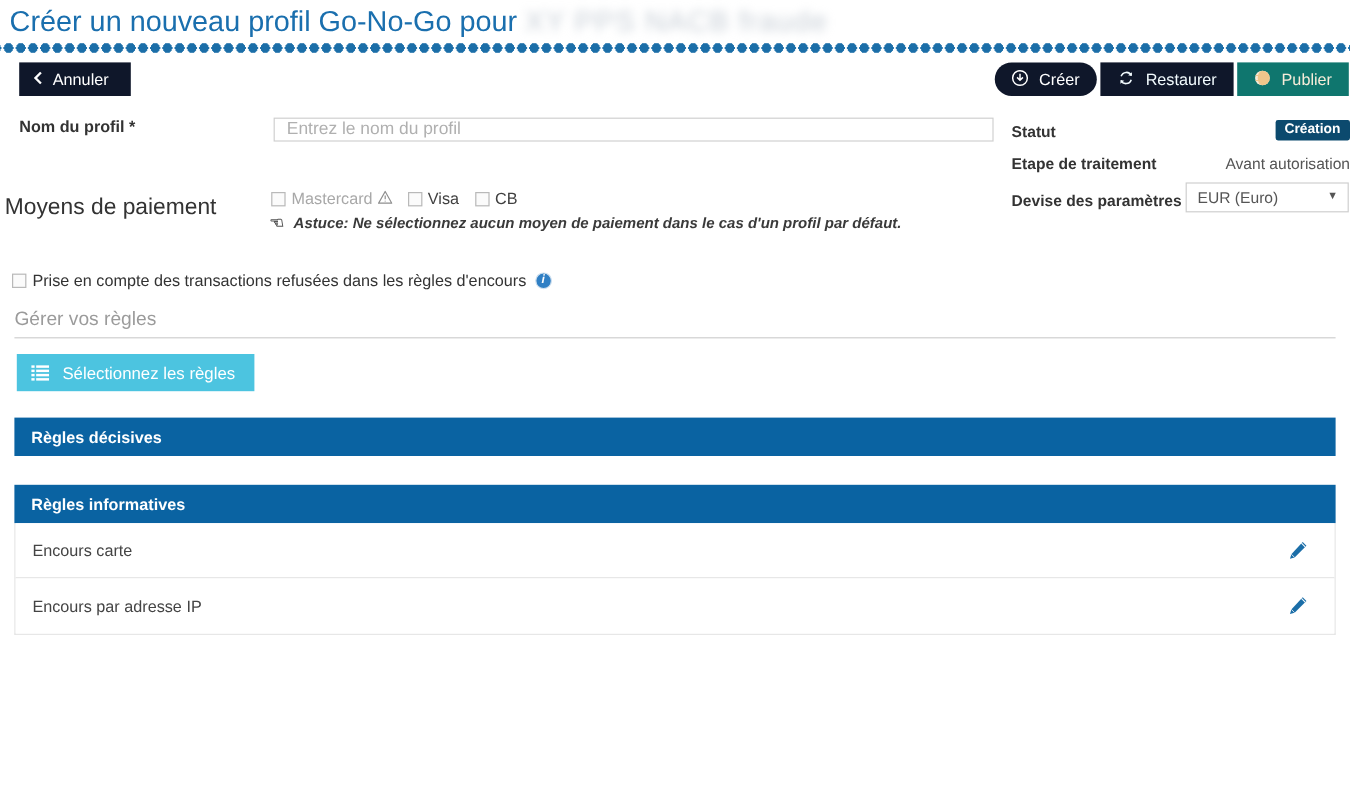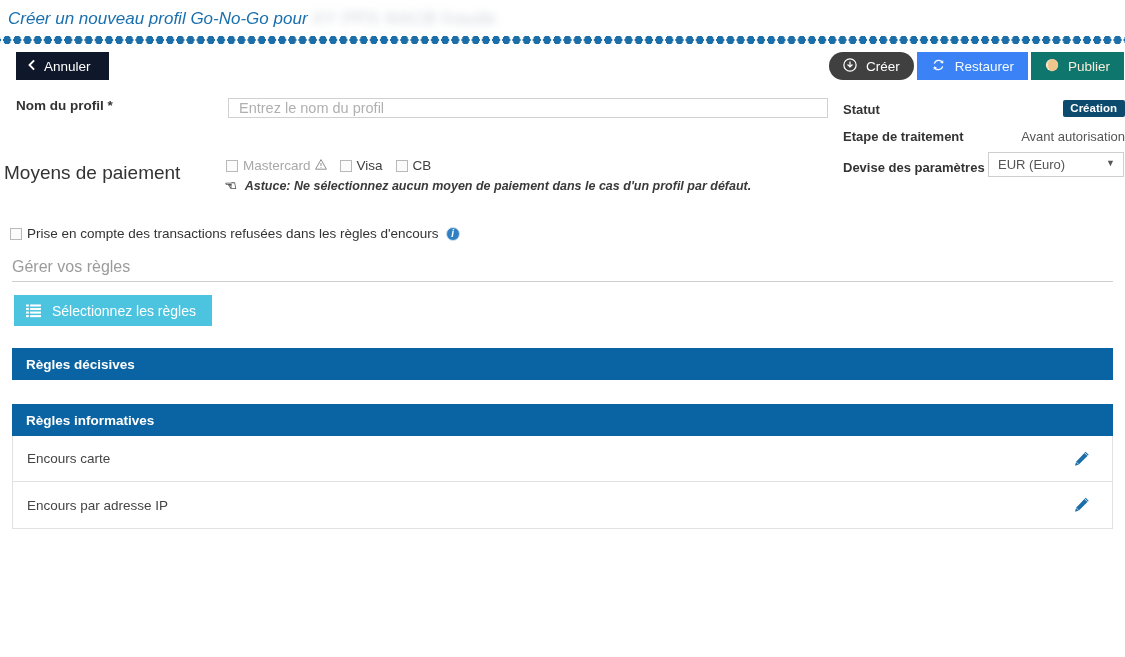--- a/index.html
+++ b/index.html
@@ -12,26 +12,25 @@
     overflow: hidden;
   }
 
   
   #page-title-bar {
     padding: 6px 0 0 8px;
     height: 44px;
     position: relative;
   }
   #page-title {
-    font-size: 17px;
+    font-size: 24px;
     color: #1a6fae;
     font-weight: normal;
     line-height: 26px;
     white-space: nowrap;
-    font-style: italic;
   }
   .redacted {
     display: inline-block;
     color: rgba(180,190,200,0.75);
     filter: blur(4px);
     -webkit-filter: blur(4px);
     letter-spacing: 1px;
     vertical-align: baseline;
   }
   #dotted-rule {
@@ -68,22 +67,22 @@
     margin-left: 16px;
     padding: 0 18px 0 10px;
   }
   #right-actions {
     position: absolute;
     right: 1px;
     top: 0;
     display: flex;
     gap: 3px;
   }
-  #create-button   { background: #404040; border-radius: 14px; }
-  #restore-button  { background: #3b82f6; color:#f2fbfe; cursor: default; }
+  #create-button   { background: #0f172a; border-radius: 14px; }
+  #restore-button  { background: #0f172a; color:#f2fbfe; cursor: default; }
   #publish-button  { background: #0f766e; color: #f7ecd9; cursor: default; }
 
   .ico { display:inline-block; line-height:1; }
 
   
   #form-area { position: relative; margin-top: 10px; height: 120px; }
 
   .field-row { position: relative; height: 40px; }
   .field-label {
     position: absolute;

